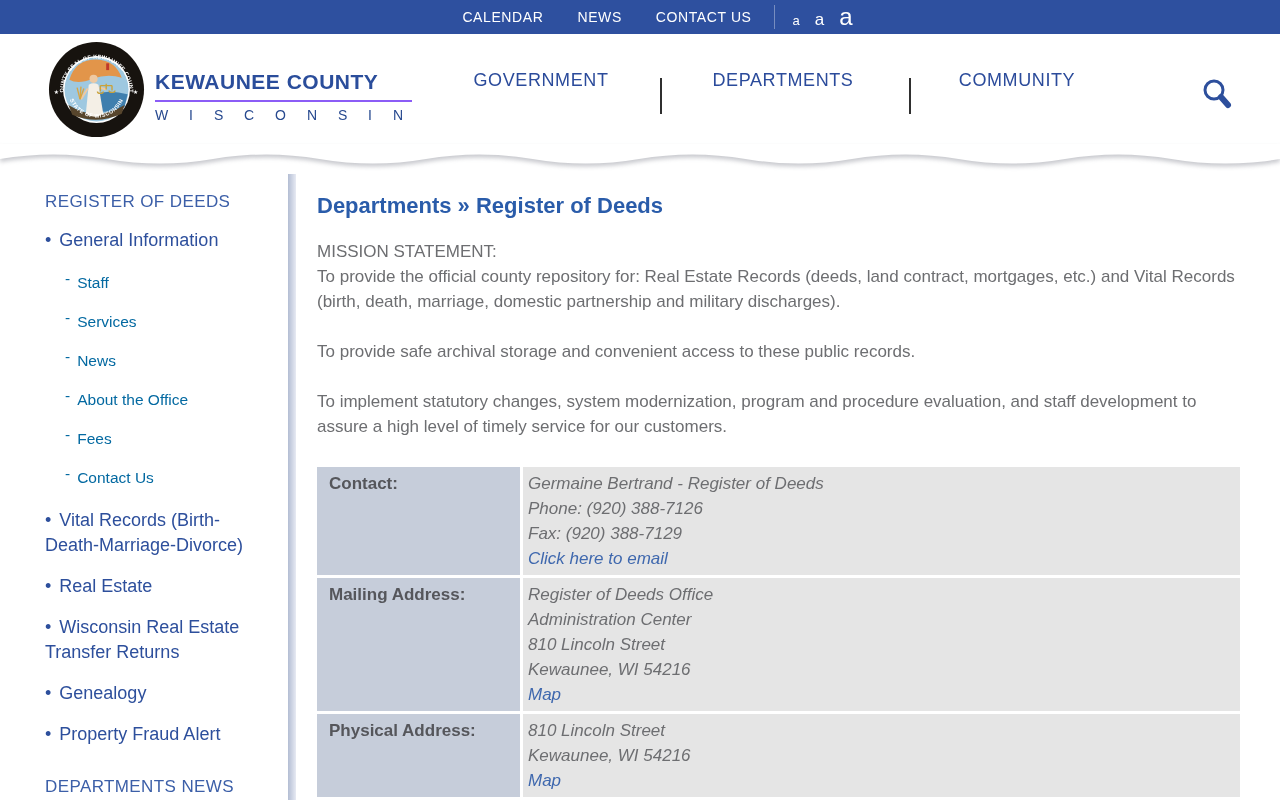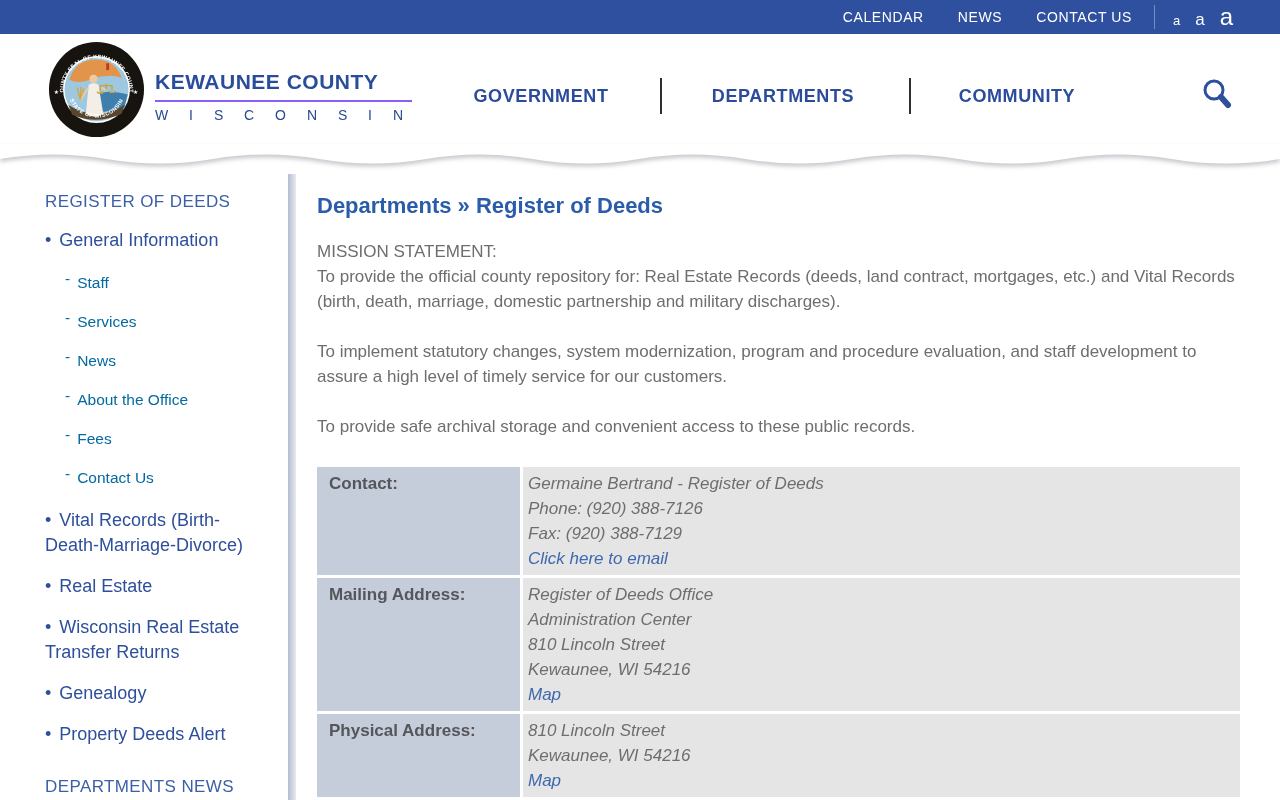--- a/index.html
+++ b/index.html
@@ -1,42 +1,42 @@
 <!DOCTYPE html>
 <html><head>
 <meta charset="utf-8">
 <style>
   * { box-sizing: border-box; margin: 0; padding: 0; }
   html, body { width: 1280px; height: 800px; overflow: hidden; background: #fff;
     font-family: "Liberation Sans", sans-serif; }
 
   
   .topbar { height: 34px; background: #2e509f; display: flex; align-items: center;
-    justify-content: flex-end; padding-right: 47px; padding-left: 48px; }
+    justify-content: center; padding-right: 47px; padding-left: 48px; }
   .topbar a.util-link { color: #fff; font-size: 14px; letter-spacing: .6px;
     text-decoration: none; margin-left: 34px; cursor: pointer; }
   .topbar .util-sep { width: 1px; height: 24px; background: rgba(255,255,255,.35);
     margin: 0 18px 0 22px; }
   .sizers { display: flex; align-items: baseline; }
   .sizers span { color: #fff; cursor: pointer; line-height: 1; }
   .sz-s { font-size: 13px; margin-right: 15px; }
   .sz-m { font-size: 17px; margin-right: 15px; }
   .sz-l { font-size: 24px; }
 
   
   .header { position: relative; height: 110px; background: #fff; }
   .seal { position: absolute; left: 48px; top: 7px; width: 97px; height: 97px; }
   .brand { position: absolute; left: 155px; top: 36px; }
   .brand .site-name { font-size: 21px; font-weight: bold; color: #2a4d9b;
     letter-spacing: .5px; padding-bottom: 6px; border-bottom: 2px solid #8b5cf6;
     white-space: nowrap; }
   .brand .site-sub { font-size: 14px; color: #27498f; letter-spacing: 8.5px;
     margin-top: 5px; font-weight: 500; white-space: nowrap; }
-  .main-nav a { position: absolute; top: 52px; transform: translateX(-50%);
-    font-size: 18px; font-weight: 700; color: #2b4b9b; letter-spacing: .6px;
+  .main-nav a { position: absolute; top: 36px; transform: translateX(-50%);
+    font-size: 18px; font-weight: 400; color: #2b4b9b; letter-spacing: .6px;
     text-decoration: none; cursor: pointer; }
   .nav-sep { position: absolute; top: 44px; width: 2px; height: 36px; background: #2f2f2f; }
   .search-btn { position: absolute; left: 1200px; top: 43px; width: 34px; height: 38px;
     background: none; border: none; cursor: pointer; }
 
   
   .wave-wrap { position: relative; height: 30px; z-index: 3; }
   .wave-wrap svg { display: block; filter: drop-shadow(0 3px 2px rgba(110,112,125,.38)); }
 
   
@@ -170,38 +170,38 @@
         <div class="item-sub"><span class="dash">-</span><span>Staff</span></div>
         <div class="item-sub"><span class="dash">-</span><span>Services</span></div>
         <div class="item-sub"><span class="dash">-</span><span>News</span></div>
         <div class="item-sub"><span class="dash">-</span><span>About the Office</span></div>
         <div class="item-sub"><span class="dash">-</span><span>Fees</span></div>
         <div class="item-sub"><span class="dash">-</span><span>Contact Us</span></div>
         <div class="item-bullet"><span class="bullet">•</span><span>Vital Records (Birth-Death-Marriage-Divorce)</span></div>
         <div class="item-bullet"><span class="bullet">•</span><span>Real Estate</span></div>
         <div class="item-bullet"><span class="bullet">•</span><span>Wisconsin Real Estate Transfer Returns</span></div>
         <div class="item-bullet"><span class="bullet">•</span><span>Genealogy</span></div>
-        <div class="item-bullet"><span class="bullet">•</span><span>Property Deeds Alert</span></div>
+        <div class="item-bullet"><span class="bullet">•</span><span>Property Fraud Alert</span></div>
       </div>
     <div class="side-footer">DEPARTMENTS NEWS</div>
   </div>
 
   <div class="side-divider"></div>
 
   <div class="main">
     <h1 class="crumb-title">
       <a>Departments</a>
       <span>»</span>
       <span>Register of Deeds</span>
     </h1>
 
     <div class="mission-head">MISSION STATEMENT:</div>
     <p>To provide the official county repository for: Real Estate Records (deeds, land contract, mortgages, etc.) and Vital Records (birth, death, marriage, domestic partnership and military discharges).</p>
+    <p>To provide safe archival storage and convenient access to these public records.</p>
     <p>To implement statutory changes, system modernization, program and procedure evaluation, and staff development to assure a high level of timely service for our customers.</p>
-    <p>To provide safe archival storage and convenient access to these public records.</p>
 
     <table class="contact">
       <tbody id="contact-rows">
           <tr>
             <td class="cell-label">Contact:</td>
             <td class="cell-value"><div>Germaine Bertrand - Register of Deeds</div><div>Phone: (920) 388-7126</div><div>Fax: (920) 388-7129</div><a>Click here to email</a></td>
           </tr>
           <tr>
             <td class="cell-label">Mailing Address:</td>
             <td class="cell-value"><div>Register of Deeds Office</div><div>Administration Center</div><div>810 Lincoln Street</div><div>Kewaunee, WI 54216</div><a>Map</a></td>

